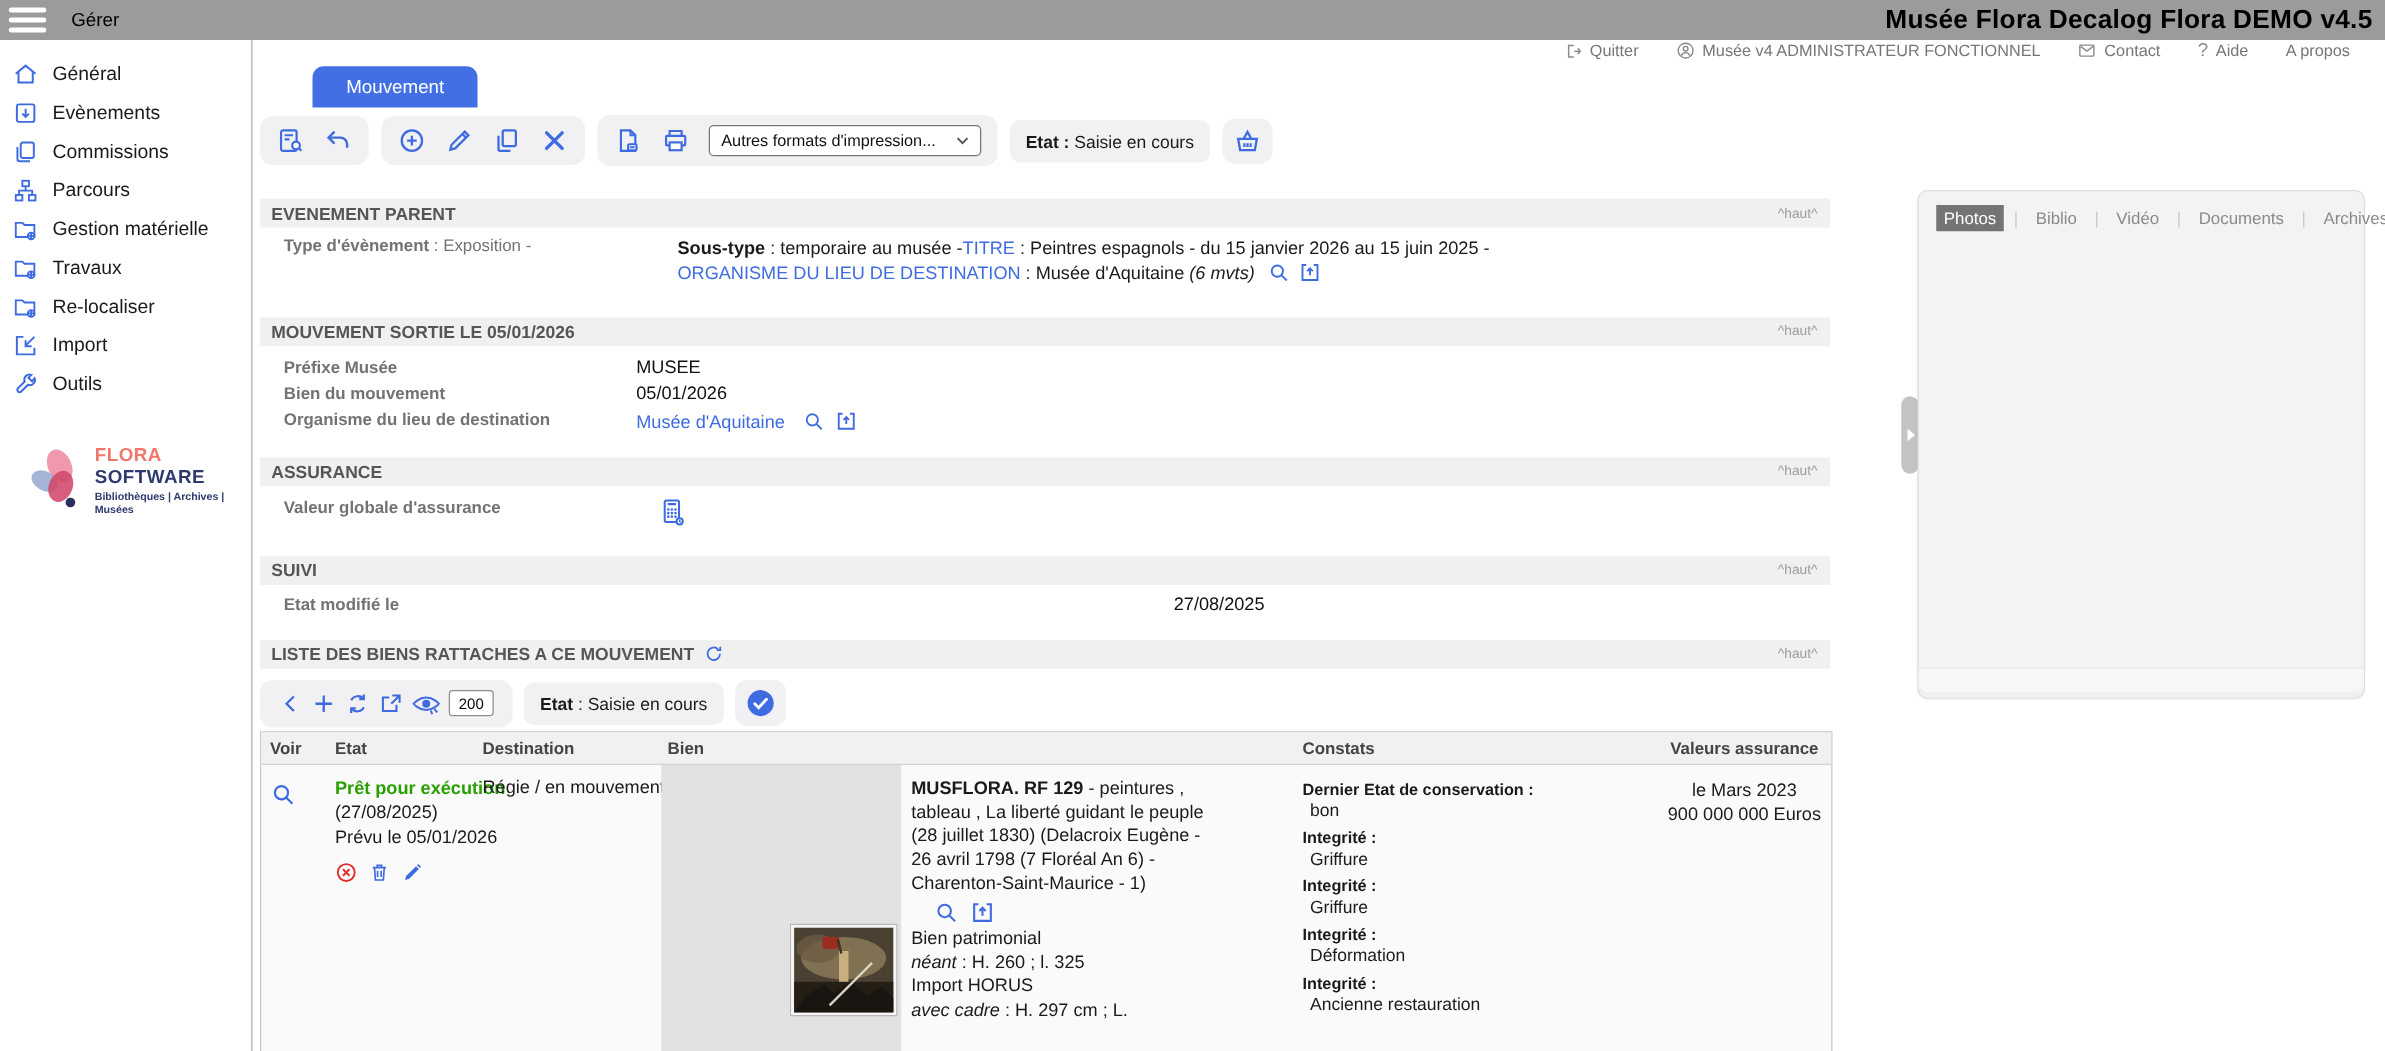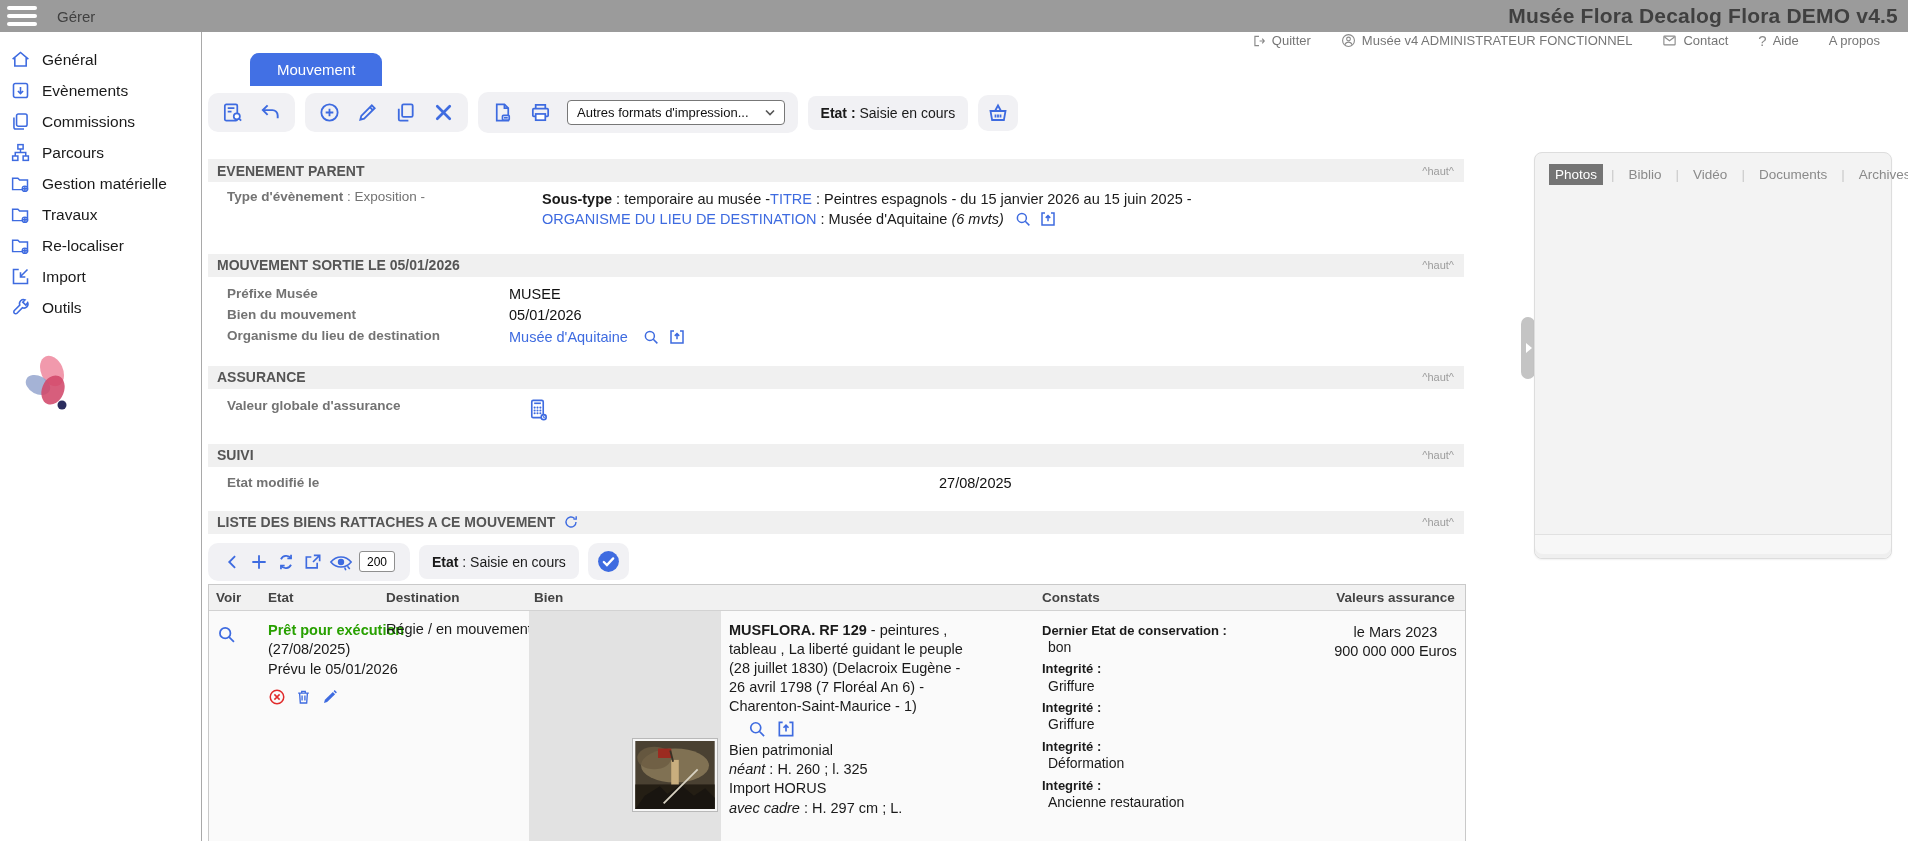--- a/index.html
+++ b/index.html
@@ -2,21 +2,21 @@
 <html><head>
 <meta charset="utf-8">
 <style>
   * { margin:0; padding:0; box-sizing:border-box; }
   html,body { width:1908px; height:841px; overflow:hidden; background:#fff;
     font-family:"Liberation Sans", sans-serif; color:#1a1a1a; }
   svg { display:block; }
   .ic { color:#3e6be0; }
 
   
-  .topbar { height:32px; background:#9b9b9b; display:flex; align-items:center; color:#404040; }
+  .topbar { height:32px; background:#9b9b9b; display:flex; align-items:center; color:#000000; }
   .burger { width:30px; height:20px; margin-left:7px; display:flex; flex-direction:column; justify-content:space-between; cursor:pointer; }
   .burger span { display:block; height:4px; background:#fff; border-radius:2px; }
   .topbar .menu-label { margin-left:20px; font-size:15px; }
   .topbar .app-title { margin-left:auto; margin-right:10px; font-size:21px; font-weight:bold; letter-spacing:.2px; }
 
   
   .shell { display:flex; height:809px; }
   .sidebar { width:202px; border-right:1px solid #a9a9a9; padding-top:12px; flex:none; }
   .side-item { display:flex; align-items:center; gap:11px; padding:5px 4px 5px 10px; font-size:15.5px; cursor:pointer; }
   .side-item .si { width:21px; height:21px; flex:none; }
@@ -209,20 +209,24 @@
       <span>Outils</span>
     </div>
 
     <div class="logo-row">
       <svg width="58" height="62" viewBox="0 0 58 62">
         <ellipse cx="30" cy="18" rx="11" ry="16" transform="rotate(-24 30 18)" fill="#ef8ba1" opacity="0.88"></ellipse>
         <ellipse cx="16" cy="32" rx="9" ry="13" transform="rotate(-62 16 32)" fill="#8fa0cc" opacity="0.8"></ellipse>
         <ellipse cx="31" cy="37" rx="11" ry="15" transform="rotate(22 31 37)" fill="#d2486a" opacity="0.88"></ellipse>
         <circle cx="40" cy="52" r="4.5" fill="#2b2d5e"></circle>
       </svg>
+      <div class="logo-text">
+        <div class="brand"><span class="b1">FLORA</span><span class="b2"> SOFTWARE</span></div>
+        <div class="tagline">Bibliothèques | Archives | Musées</div>
+      </div>
     </div>
   </aside>
 
   <div class="content">
     <div class="userbar">
       <div class="u-item">
         <span class="ic" style="color:#8a8a8a">
             <svg width="14" height="14" viewBox="0 0 24 24" fill="none" stroke="currentColor" stroke-width="2">
               <path d="M12 4H5v16h7"></path>
               <path d="M13 12h8M17.5 8l3.5 4-3.5 4"></path>

